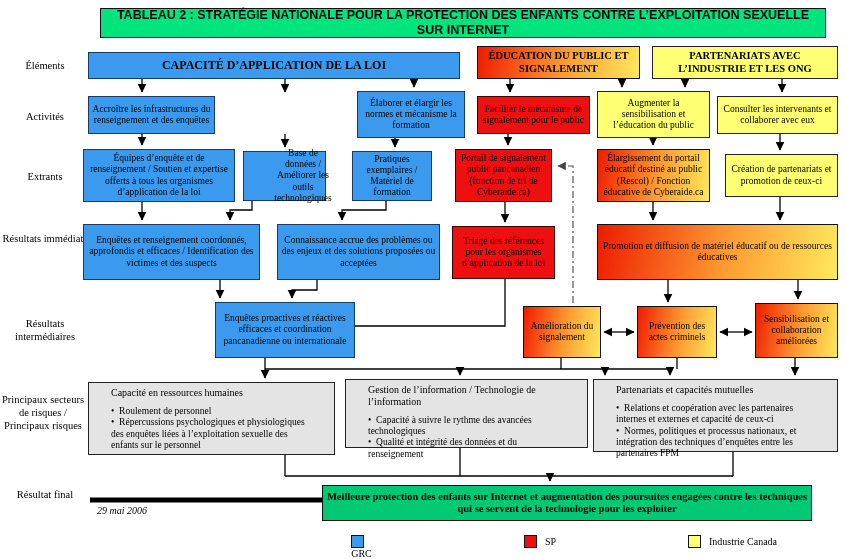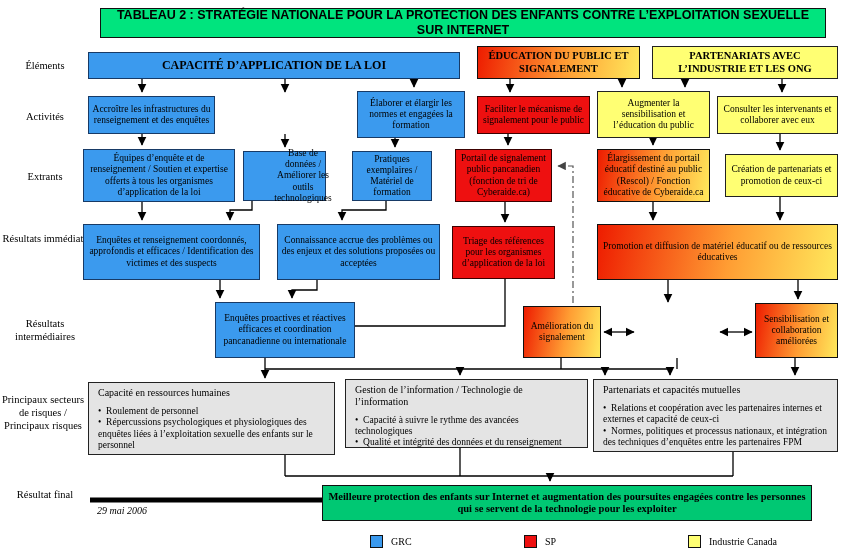--- a/index.html
+++ b/index.html
@@ -11,21 +11,21 @@
        font-size:9.5px;line-height:1.18;padding:1px 3px;}
   .bold{font-weight:bold;}
   .blue{background:#3b9aee;border-color:#173a66;}
   .red{background:#ee1010;border-color:#3c0000;}
   .yellow{background:#ffff73;border-color:#222;}
   .grad{background:linear-gradient(100deg,#ee1c00 0%,#ff9d33 55%,#ffe95c 100%);}
   .green-title{background:#00e47e;border:1.5px solid #101010;
        font-family:"Liberation Sans",sans-serif;font-weight:bold;font-size:12.5px;}
   .green-final{background:#00c873;font-weight:bold;font-size:10.5px;border:1.5px solid #101010;}
   .gray{background:#e4e4e4;border-color:#222;align-items:flex-start;justify-content:flex-start;
-        flex-direction:column;text-align:left;padding:4px 9px;font-size:10px;}
+        flex-direction:column;text-align:left;padding:4px 22px;font-size:10px;}
   .gray .risk-title{margin-bottom:7px;}
   .bullet{font-size:9.5px;line-height:1.2;}
   .bullet::before{content:"•\00a0\00a0";}
   .rowlabel{position:absolute;width:86px;text-align:center;font-size:10.5px;line-height:1.25;}
   .hdr{font-size:10.5px;font-weight:bold;}
   .legend-item{position:absolute;display:flex;align-items:center;font-size:10px;}
   .swatch{width:13px;height:13px;border:1px solid #101010;margin-right:8px;box-sizing:border-box;}
   .sw-blue{background:#3b9aee;}
   .sw-red{background:#ee1010;}
   .sw-yellow{background:#ffff73;}
@@ -110,61 +110,62 @@
   <div class="rowlabel" style="left:2px;top:232px;">Résultats immédiats</div>
   <div class="rowlabel" style="left:2px;top:317px;">Résultats intermédiaires</div>
   <div class="rowlabel" style="left:0px;top:393px;">Principaux secteurs de risques / Principaux risques</div>
   <div class="rowlabel" style="left:2px;top:488px;">Résultat final</div>
 
   <div class="box blue bold" style="left:88px;top:52px;width:372px;height:27px;font-size:12px;">CAPACITÉ D’APPLICATION DE LA LOI</div>
   <div class="box grad hdr" style="left:477px;top:46px;width:163px;height:33px;">ÉDUCATION DU PUBLIC ET SIGNALEMENT</div>
   <div class="box yellow hdr" style="left:652px;top:46px;width:186px;height:33px;">PARTENARIATS AVEC L’INDUSTRIE ET LES ONG</div>
 
   <div class="box blue" style="left:88px;top:96px;width:127px;height:38px;">Accroître les infrastructures du renseignement et des enquêtes</div>
-  <div class="box blue" style="left:357px;top:91px;width:108px;height:47px;">Élaborer et élargir les normes et engagées la formation</div>
+  <div class="box blue" style="left:357px;top:91px;width:108px;height:47px;">Élaborer et élargir les normes et mécanisme la formation</div>
   <div class="box red" style="left:477px;top:96px;width:113px;height:38px;">Faciliter le mécanisme de signalement pour le public</div>
   <div class="box yellow" style="left:597px;top:91px;width:113px;height:47px;">Augmenter la sensibilisation et l’éducation du public</div>
   <div class="box yellow" style="left:717px;top:96px;width:121px;height:38px;">Consulter les intervenants et collaborer avec eux</div>
 
   <div class="box blue" style="left:83px;top:149px;width:152px;height:53px;">Équipes d’enquête et de renseignement / Soutien et expertise offerts à tous les organismes d’application de la loi</div>
   <div class="box blue" style="left:243px;top:151px;width:83px;height:50px;padding-left:40px;">Base de données / Améliorer les outils technologiques</div>
   <div class="box blue" style="left:352px;top:151px;width:80px;height:50px;">Pratiques exemplaires / Matériel de formation</div>
   <div class="box red" style="left:455px;top:149px;width:97px;height:53px;">Portail de signalement public pancanadien (fonction de tri de Cyberaide.ca)</div>
   <div class="box grad" style="left:597px;top:149px;width:113px;height:53px;">Élargissement du portail éducatif destiné au public (Rescol) / Fonction éducative de Cyberaide.ca</div>
   <div class="box yellow" style="left:725px;top:154px;width:113px;height:43px;">Création de partenariats et promotion de ceux-ci</div>
 
   <div class="box blue" style="left:83px;top:224px;width:177px;height:56px;">Enquêtes et renseignement coordonnés, approfondis et efficaces / Identification des victimes et des suspects</div>
   <div class="box blue" style="left:277px;top:224px;width:163px;height:56px;">Connaissance accrue des problèmes ou des enjeux et des solutions proposées ou acceptées</div>
   <div class="box red" style="left:452px;top:226px;width:103px;height:53px;">Triage des références pour les organismes d’application de la loi</div>
   <div class="box grad" style="left:597px;top:224px;width:241px;height:56px;">Promotion et diffusion de matériel éducatif ou de ressources éducatives</div>
 
   <div class="box blue" style="left:215px;top:302px;width:140px;height:56px;">Enquêtes proactives et réactives efficaces et coordination pancanadienne ou internationale</div>
   <div class="box grad" style="left:523px;top:306px;width:78px;height:52px;">Amélioration du signalement</div>
+  <div class="box grad" style="left:637px;top:306px;width:80px;height:52px;">Prévention des actes criminels</div>
   <div class="box grad" style="left:755px;top:303px;width:83px;height:55px;">Sensibilisation et collaboration améliorées</div>
 
   <div class="box gray" style="left:88px;top:382px;width:247px;height:73px;">
     <div class="risk-title">Capacité en ressources humaines</div>
     <div class="bullet">Roulement de personnel</div>
     <div class="bullet">Répercussions psychologiques et physiologiques des enquêtes liées à l’exploitation sexuelle des enfants sur le personnel</div>
   </div>
   <div class="box gray" style="left:345px;top:379px;width:243px;height:69px;">
     <div class="risk-title">Gestion de l’information / Technologie de l’information</div>
     <div class="bullet">Capacité à suivre le rythme des avancées technologiques</div>
     <div class="bullet">Qualité et intégrité des données et du renseignement</div>
   </div>
   <div class="box gray" style="left:593px;top:379px;width:245px;height:73px;">
     <div class="risk-title">Partenariats et capacités mutuelles</div>
     <div class="bullet">Relations et coopération avec les partenaires internes et externes et capacité de ceux-ci</div>
     <div class="bullet">Normes, politiques et processus nationaux, et intégration des techniques d’enquêtes entre les partenaires FPM</div>
   </div>
 
-  <div class="box green-final" style="left:322px;top:485px;width:490px;height:36px;">Meilleure protection des enfants sur Internet et augmentation des poursuites engagées contre les personnes qui se servent de la technologie pour les exploiter</div>
+  <div class="box green-final" style="left:322px;top:485px;width:490px;height:36px;">Meilleure protection des enfants sur Internet et augmentation des poursuites engagées contre les techniques qui se servent de la technologie pour les exploiter</div>
   <div class="date" style="left:97px;top:505px;">29 mai 2006</div>
 
-  <div class="legend-item" style="left:370px;top:535px;">
+  <div class="legend-item" style="left:351px;top:535px;flex-direction:column;">
     <span class="swatch sw-blue"></span>
     <span>GRC</span>
   </div>
   <div class="legend-item" style="left:524px;top:535px;">
     <span class="swatch sw-red"></span>
     <span>SP</span>
   </div>
   <div class="legend-item" style="left:688px;top:535px;">
     <span class="swatch sw-yellow"></span>
     <span>Industrie Canada</span>

